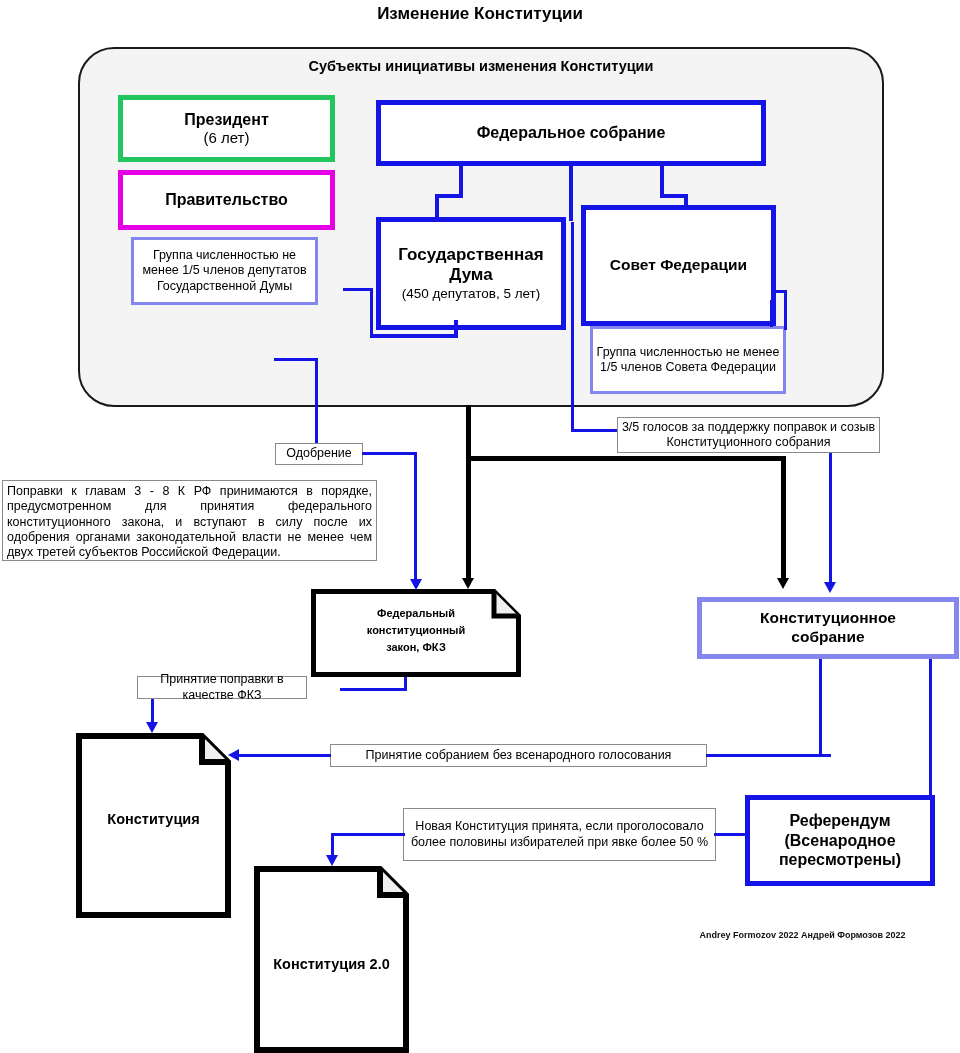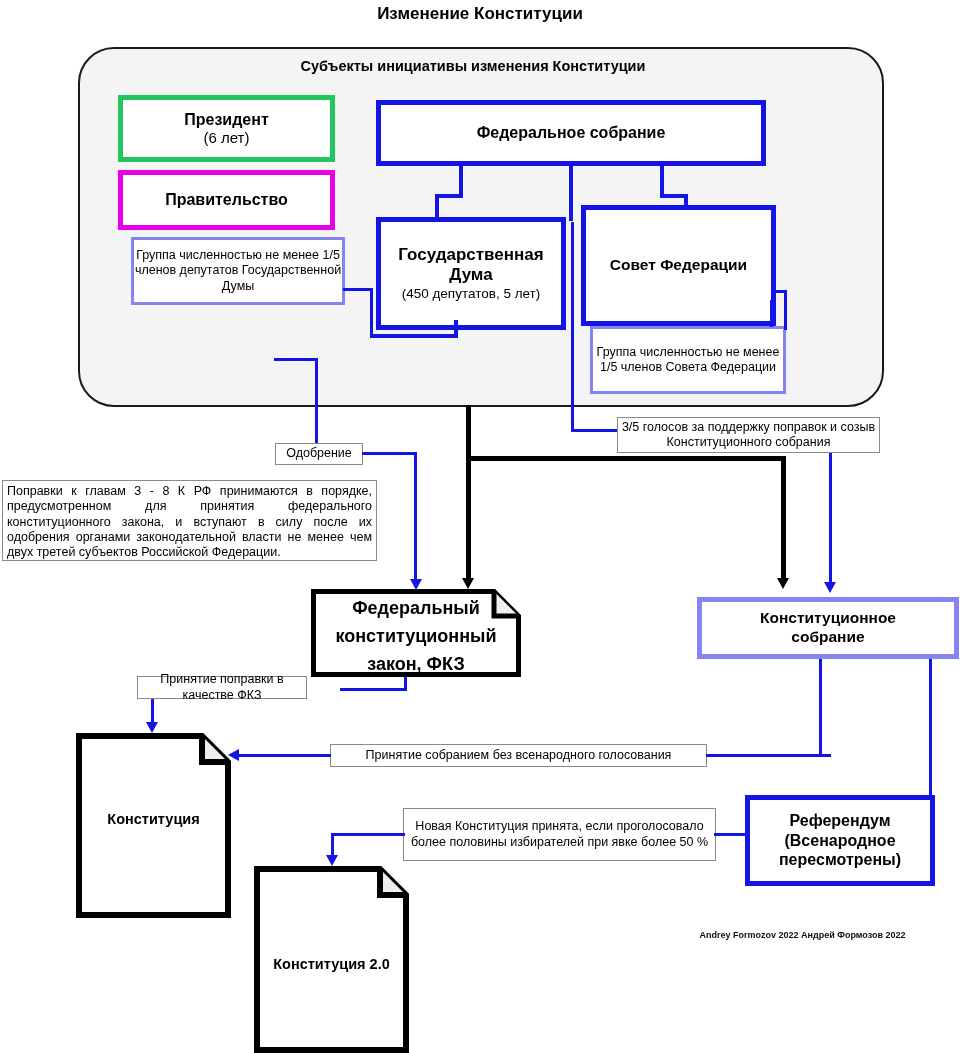--- a/index.html
+++ b/index.html
@@ -7,21 +7,21 @@
        font-family:"Liberation Sans","DejaVu Sans",sans-serif;color:#000;}
   #stage{position:absolute;left:0;top:0;width:960px;height:1053px;}
   .abs{position:absolute;box-sizing:border-box;}
 
   
   #title{left:0;top:4px;width:960px;text-align:center;font-size:17px;font-weight:bold;}
 
   
   #group{left:78px;top:47px;width:806px;height:360px;background:#f4f4f4;
          border:2px solid #1a1a1a;border-radius:36px;}
-  #group-title{left:70px;top:58px;width:806px;text-align:center;font-size:14.5px;font-weight:bold;}
+  #group-title{left:78px;top:58px;width:806px;text-align:center;font-size:14.5px;font-weight:bold;}
 
   
   .node{background:#ffffff;display:flex;align-items:center;justify-content:center;
         text-align:center;line-height:1.22;}
   .ttl{display:block;font-weight:bold;}
   .sub{display:block;font-weight:normal;}
 
   .b-darkpurple{border:5px solid #22c55e;}
   .b-magenta{border:5px solid #e600e6;}
   .b-blue{border:5px solid #1414e6;}
@@ -65,21 +65,21 @@
     <div>
       <span class="ttl">Президент</span>
       <span class="sub" style="font-size:15px;">(6 лет)</span>
     </div>
   </div>
 
   <div class="abs node b-magenta" style="left:118px;top:170px;width:217px;height:60px;font-size:16px;">
     <span class="ttl">Правительство</span>
   </div>
 
-  <div class="abs node b-periwinkle" style="left:131px;top:237px;width:214px;height:68px;font-size:12.5px;">
+  <div class="abs node b-periwinkle" style="left:131px;top:237px;width:187px;height:68px;font-size:12.5px;">
     <span>Группа численностью не менее 1/5 членов депутатов Государственной Думы</span>
   </div>
 
 
   <div class="abs node b-blue" style="left:376px;top:100px;width:390px;height:66px;font-size:16px;">
     <span class="ttl">Федеральное собрание</span>
   </div>
 
   <div class="abs node b-blue" style="left:376px;top:217px;width:190px;height:113px;font-size:17px;">
     <div>
@@ -142,21 +142,21 @@
   <div class="ah dn k" style="left:777px;top:578px;"></div>
 
   <div class="abs lbl just" style="left:2px;top:480px;width:375px;height:81px;">Поправки к главам 3 - 8 К РФ принимаются в порядке, предусмотренном для принятия федерального конституционного закона, и вступают в силу после их одобрения органами законодательной власти не менее чем двух третей субъектов Российской Федерации.</div>
 
 
   <div class="doc" style="left:311px;top:589px;width:210px;height:88px;">
     <svg class="face" viewBox="0 0 210 88" preserveAspectRatio="none">
       <path d="M2.5,2.5 H183 L207.5,27 V85.5 H2.5 Z" fill="#ffffff" stroke="#000000" stroke-width="5"></path>
       <path d="M183,2.5 V27 H207.5" fill="#f0f0f0" stroke="#000000" stroke-width="5"></path>
     </svg>
-    <div class="cap" style="top:6px;font-size:18px;line-height:1.55;">
+    <div class="cap" style="top:16px;font-size:11px;line-height:1.55;">
       <div style="width:100%">
         <span style="display:block">Федеральный</span>
         <span style="display:block">конституционный</span>
         <span style="display:block">закон, ФКЗ</span>
       </div>
     </div>
   </div>
 
   <div class="abs node b-periwinkle5" style="left:697px;top:597px;width:262px;height:62px;font-size:15.5px;">
     <div>

